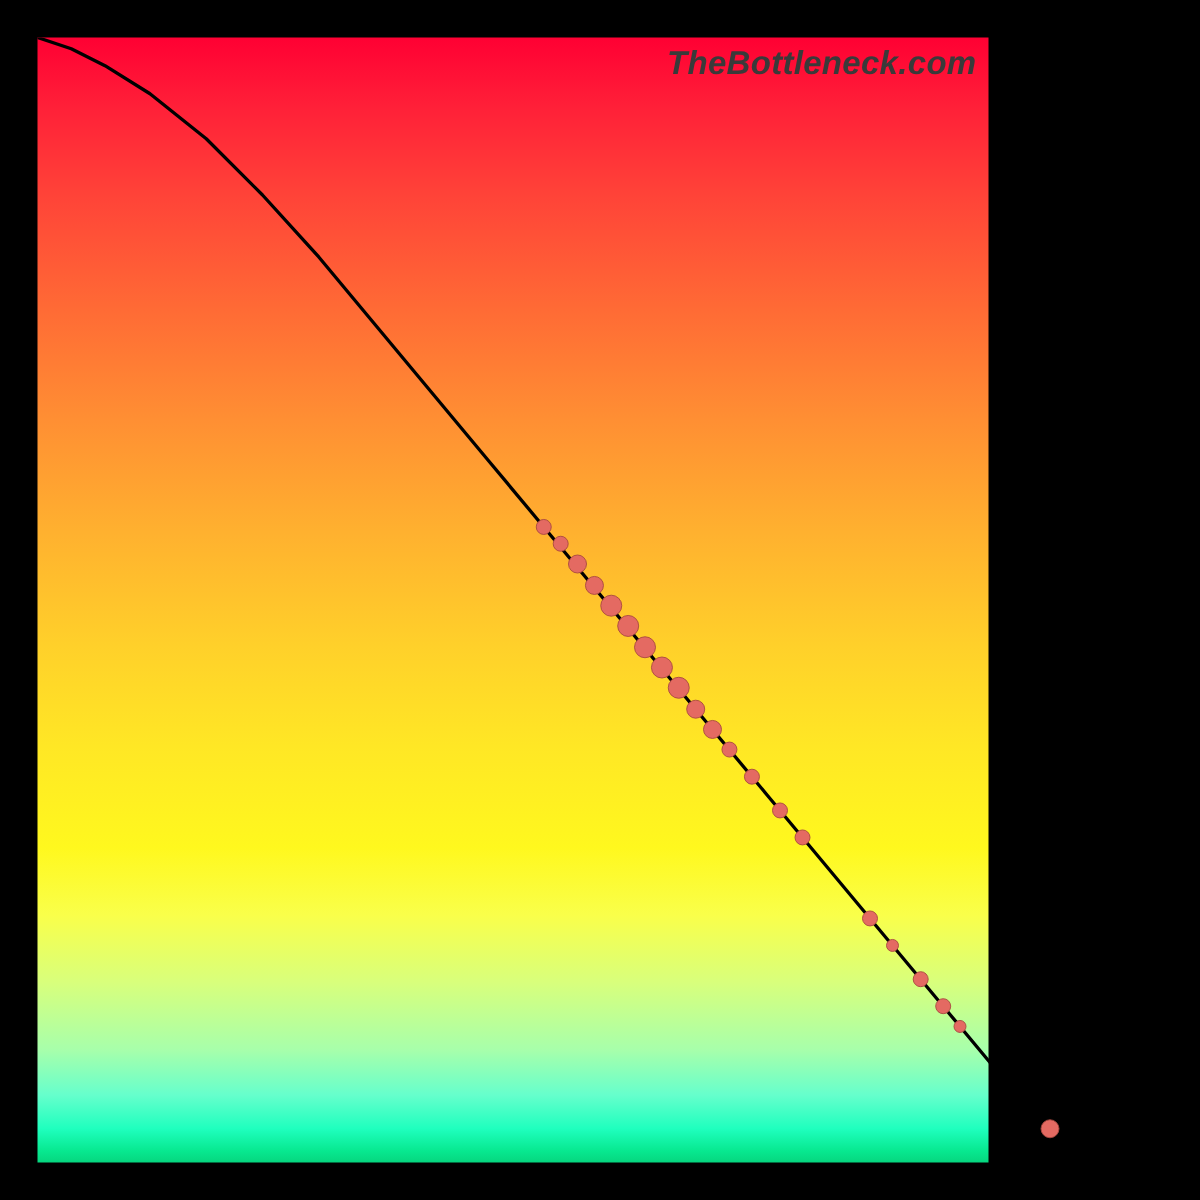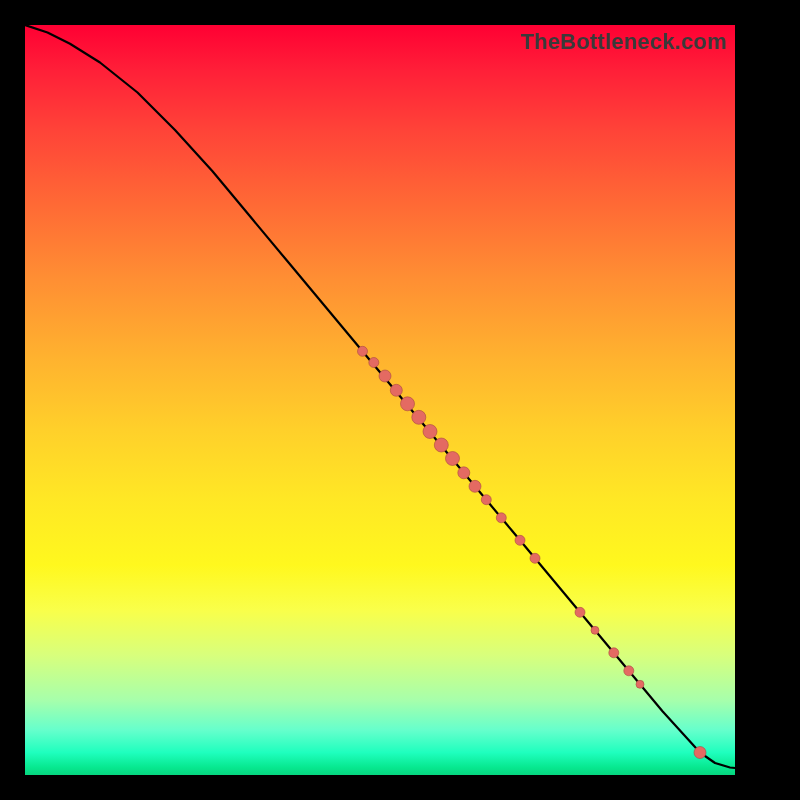--- a/index.html
+++ b/index.html
@@ -14,40 +14,41 @@
   .stage {
     position: relative;
     width: 800px;
     height: 800px;
     background: #000;
   }
   .plot {
     position: absolute;
     left: 25px;
     top: 25px;
-    width: 710px;
+    width: 634px;
     height: 750px;
     background: linear-gradient(to bottom,
       #ff0033 0%,
       #ff1f38 6%,
       #ff4338 14%,
       #ff6a35 24%,
       #ff8f33 34%,
       #ffb12f 44%,
       #ffd02a 54%,
       #ffe725 63%,
       #fff81e 72%,
       #f9ff4a 78%,
       #d8ff7c 84%,
       #a7ffab 90%,
       #66ffcc 94%,
       #1fffbe 97%,
       #07e88f 99%,
       #06d67f 100%
     );
+    font-style: italic;
   }
   .watermark {
     position: absolute;
     top: 4px;
     right: 8px;
     color: #3a3a3a;
     font-size: 22px;
     font-weight: 600;
     letter-spacing: 0.2px;
     user-select: none;

